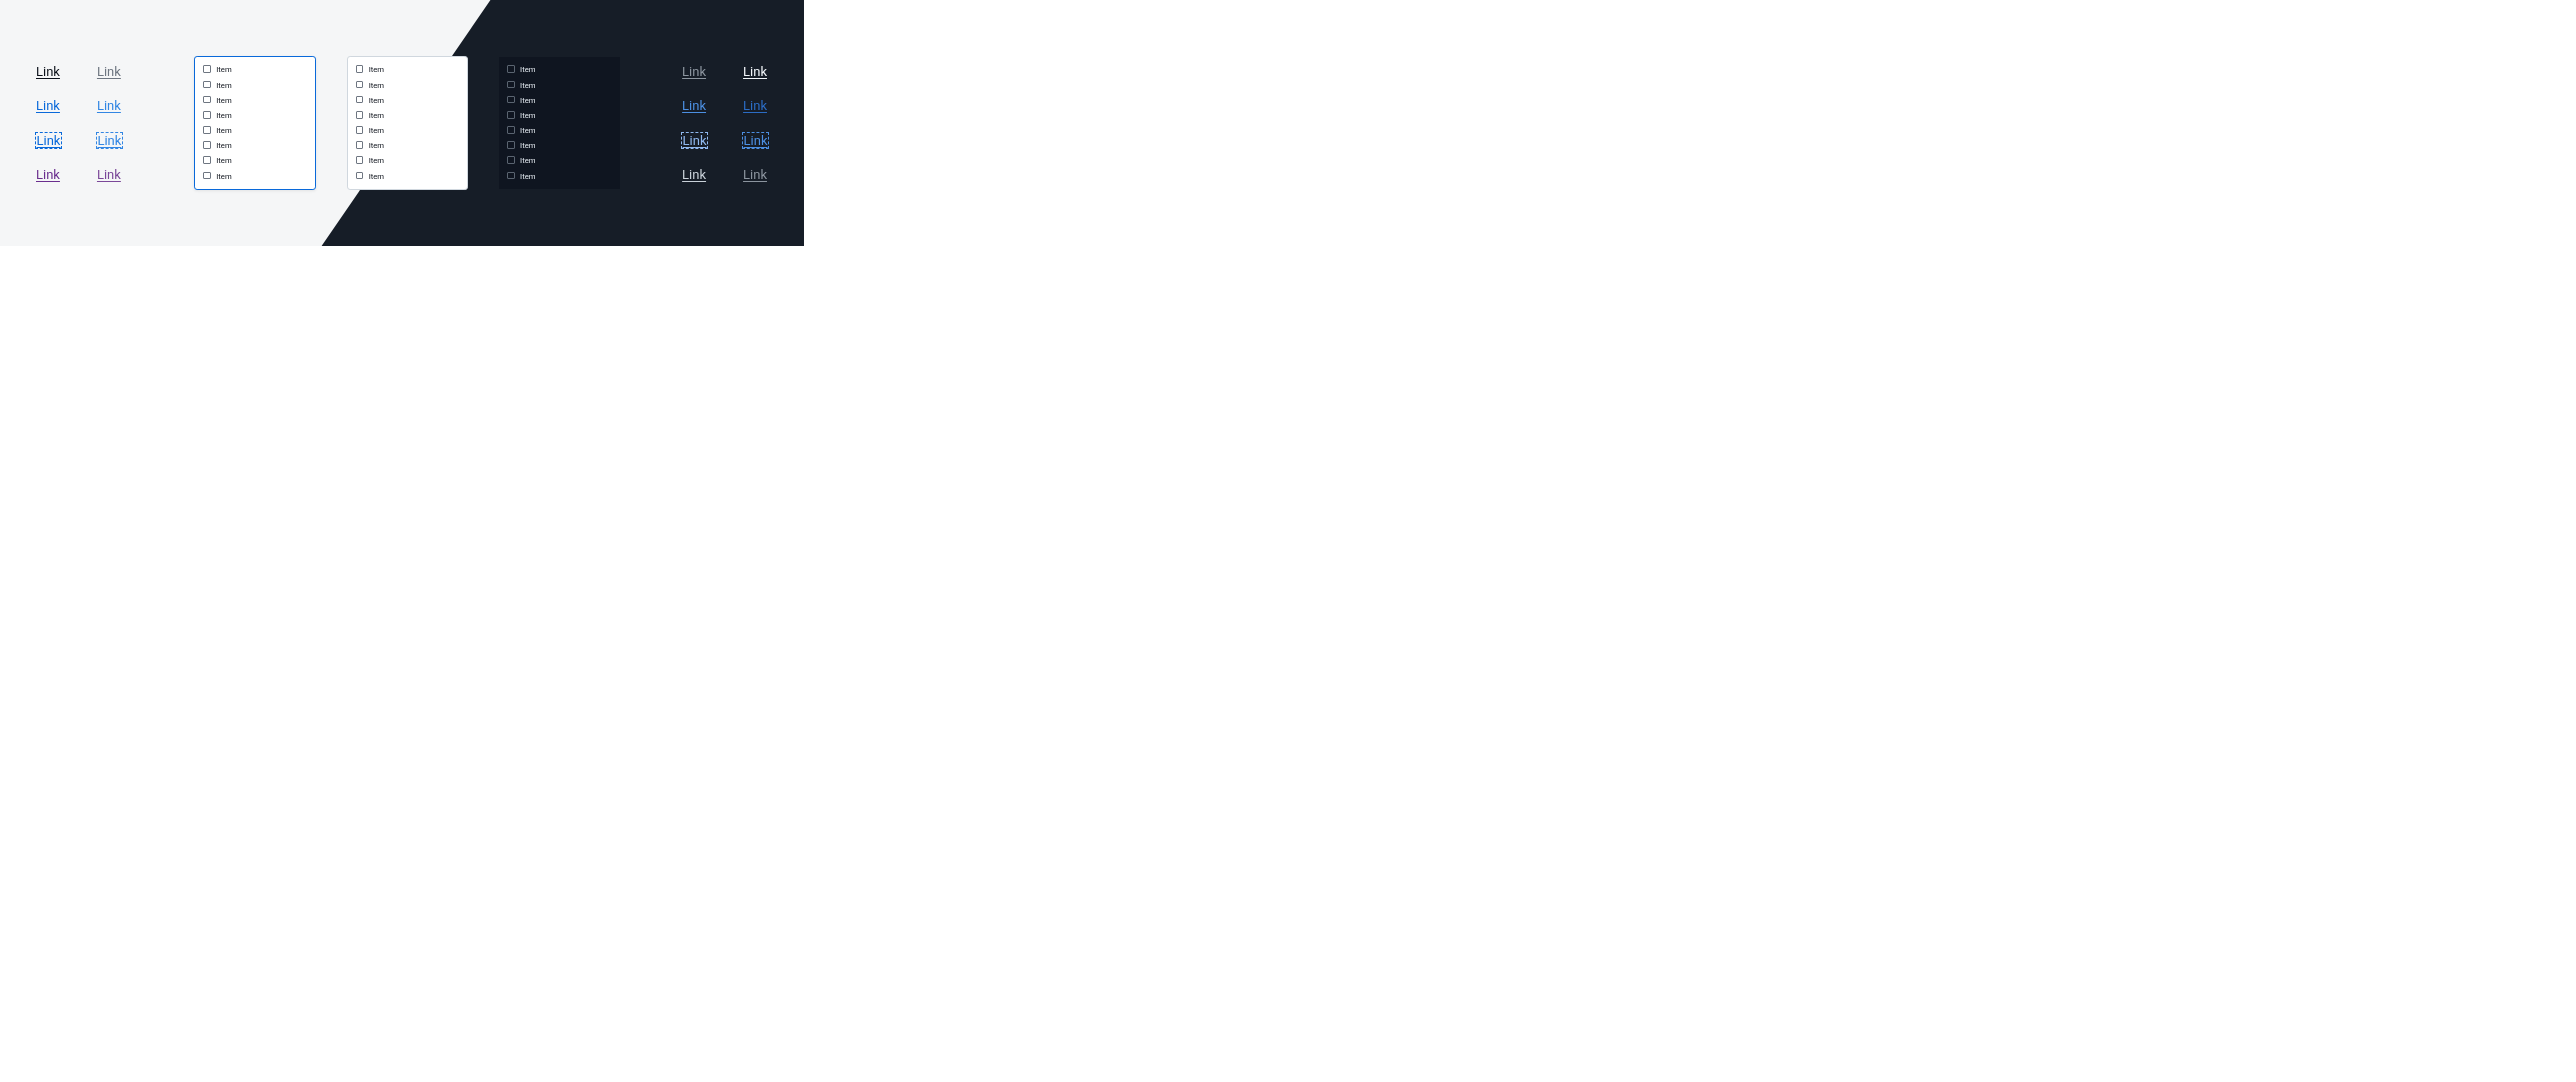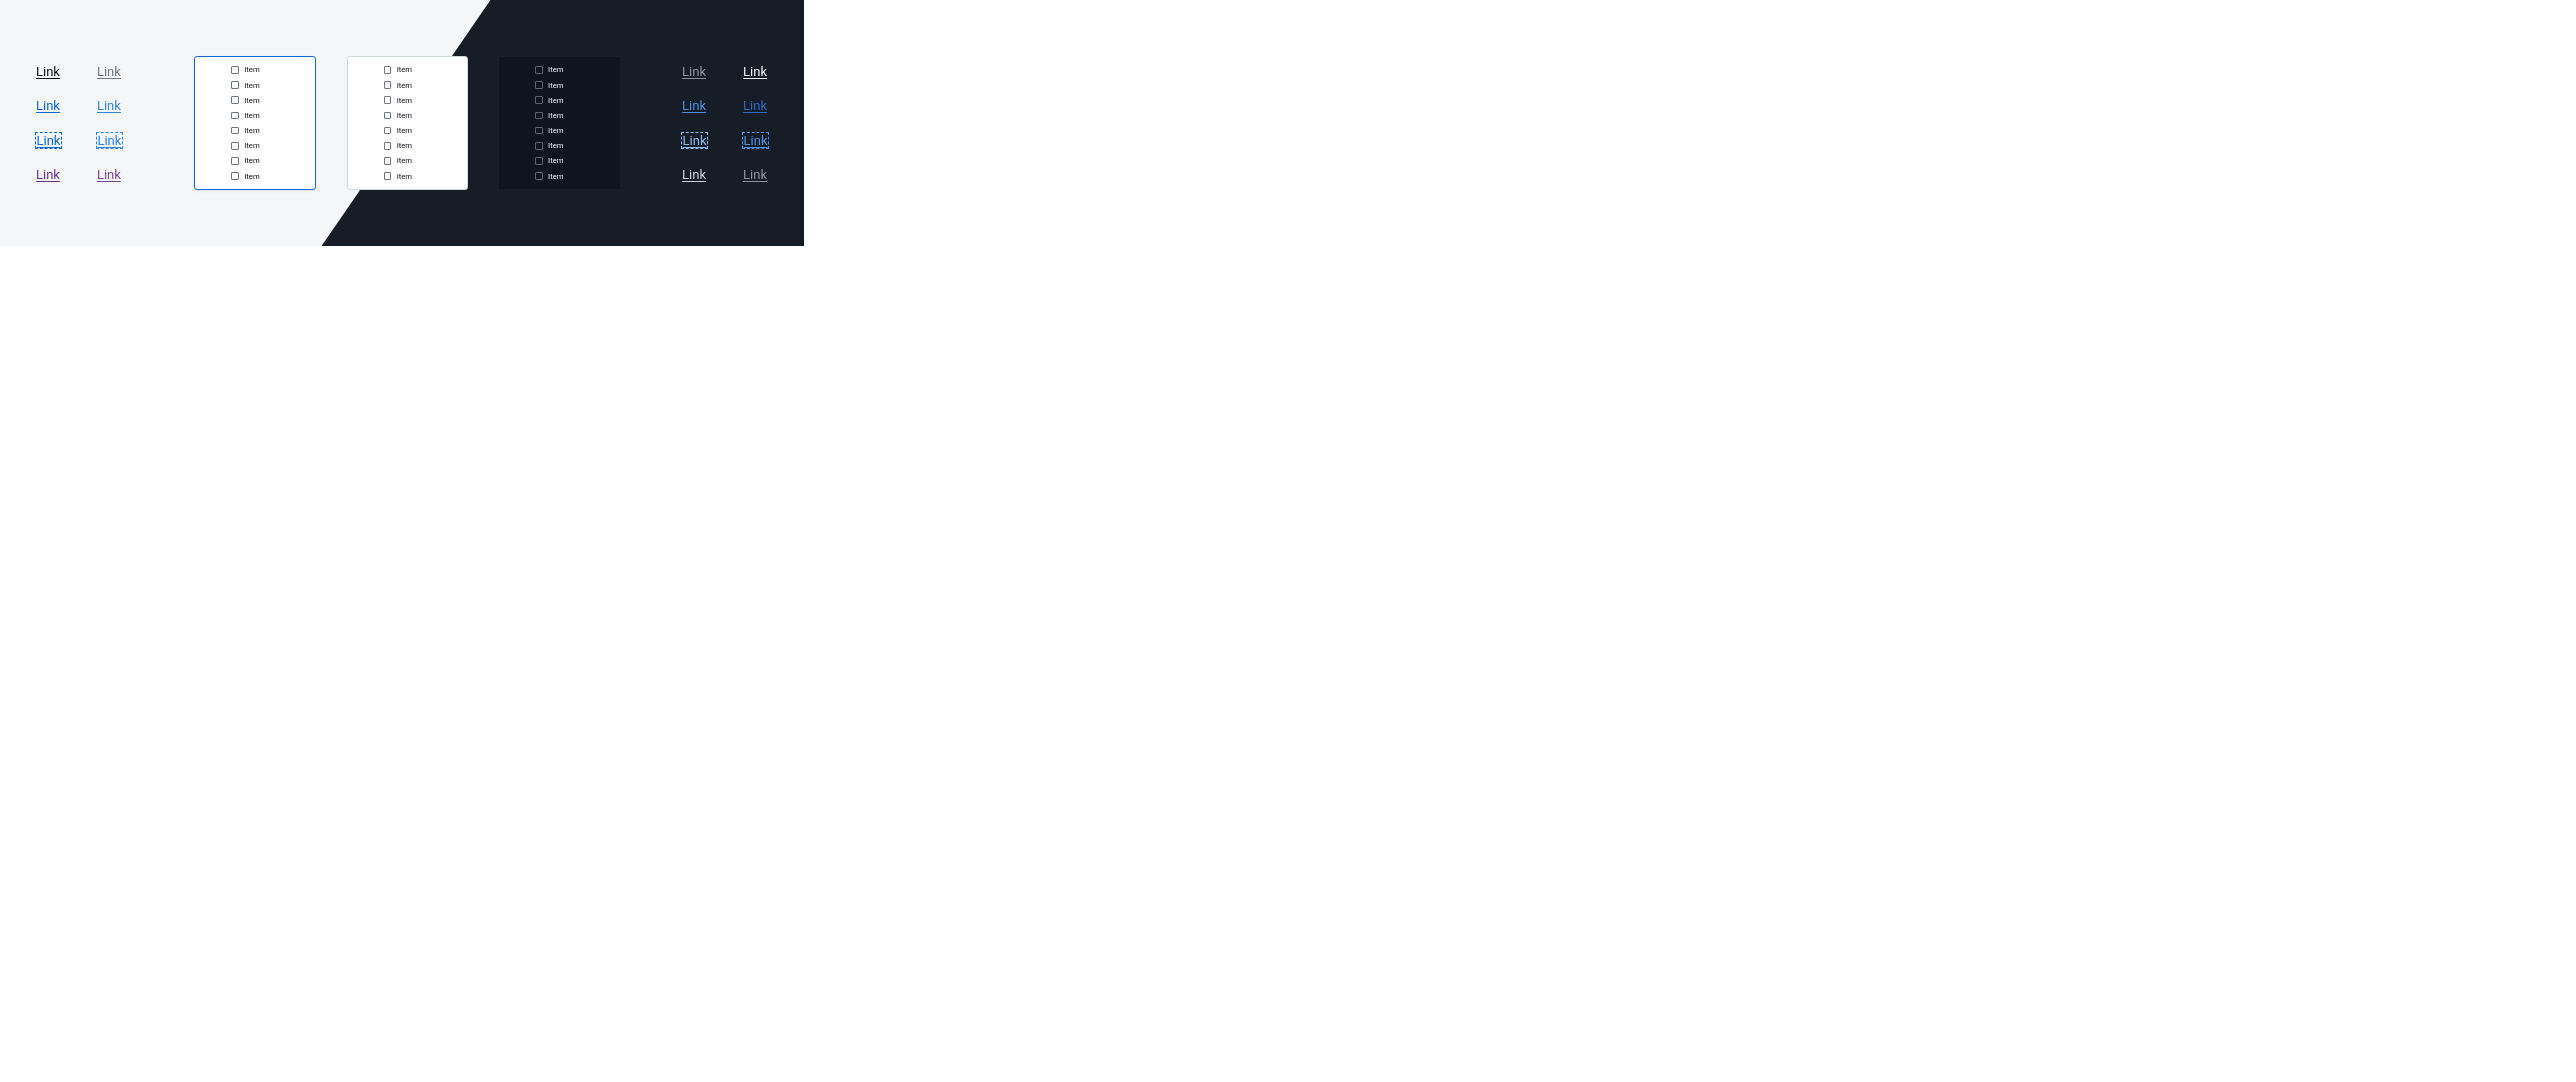--- a/index.html
+++ b/index.html
@@ -84,25 +84,24 @@
     box-shadow: 0 1px 3.1px rgba(0,0,0,0.08);
   }
   .panel.borderless {
     border: none;
     border-radius: 0;
     background: transparent;
     width: 149px;
   }
   .row {
     display: flex;
-    align-items: center;
+    align-items: flex-start;
     gap: 5.2px;
     padding: 3.1px 8.2px;
     cursor: pointer;
-    margin-left: 28px;
   }
   .cbx {
     width: 7.7px;
     height: 7.7px;
     border: 0.8px solid #6e7681;
     border-radius: 1px;
     flex: none;
   }
   .row-label { color: #0b1019; }
 

